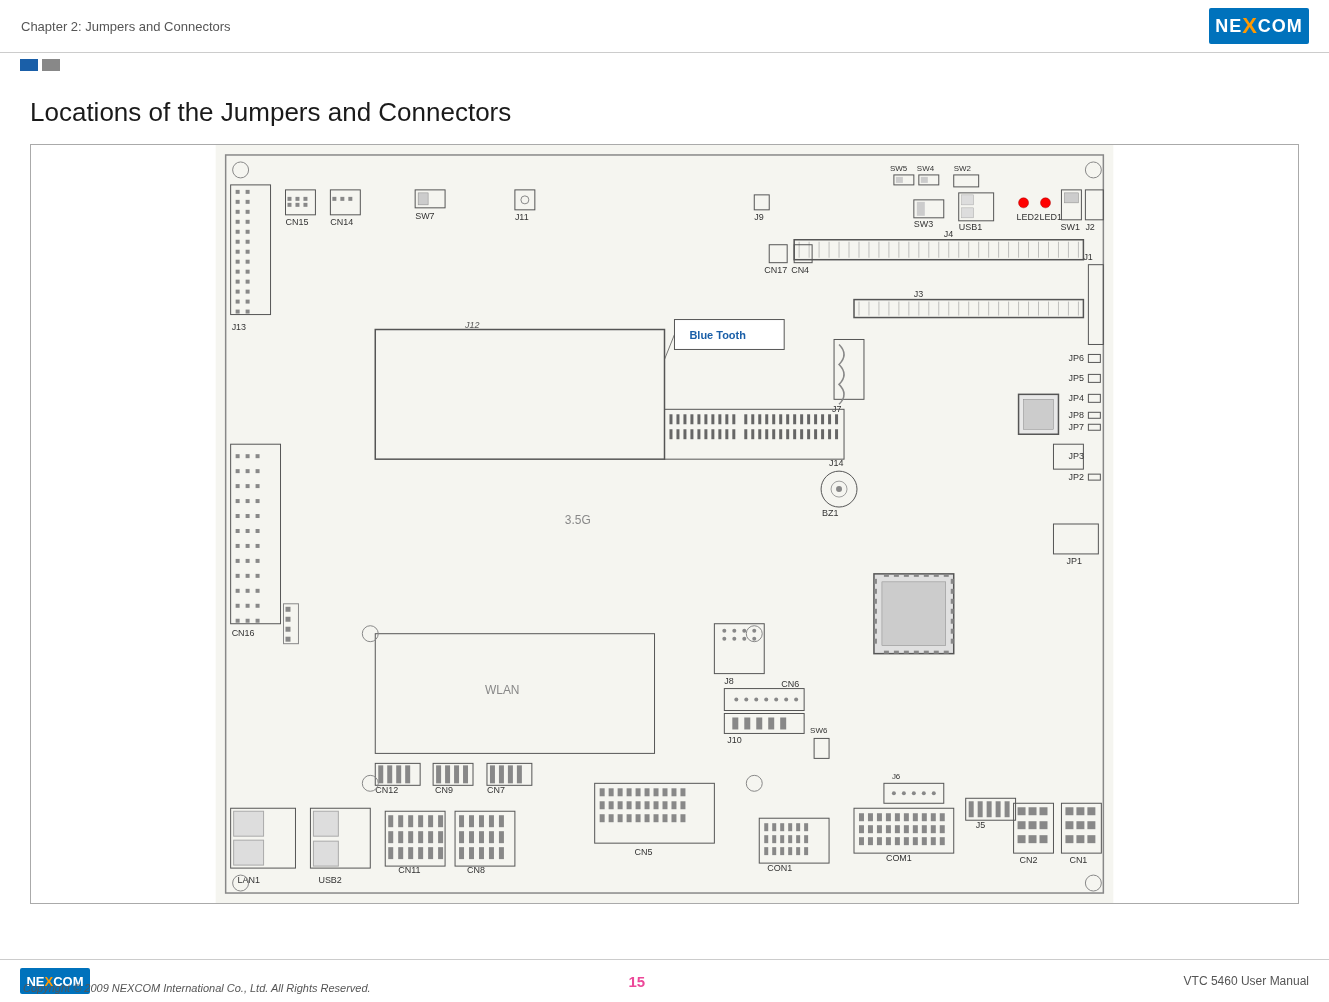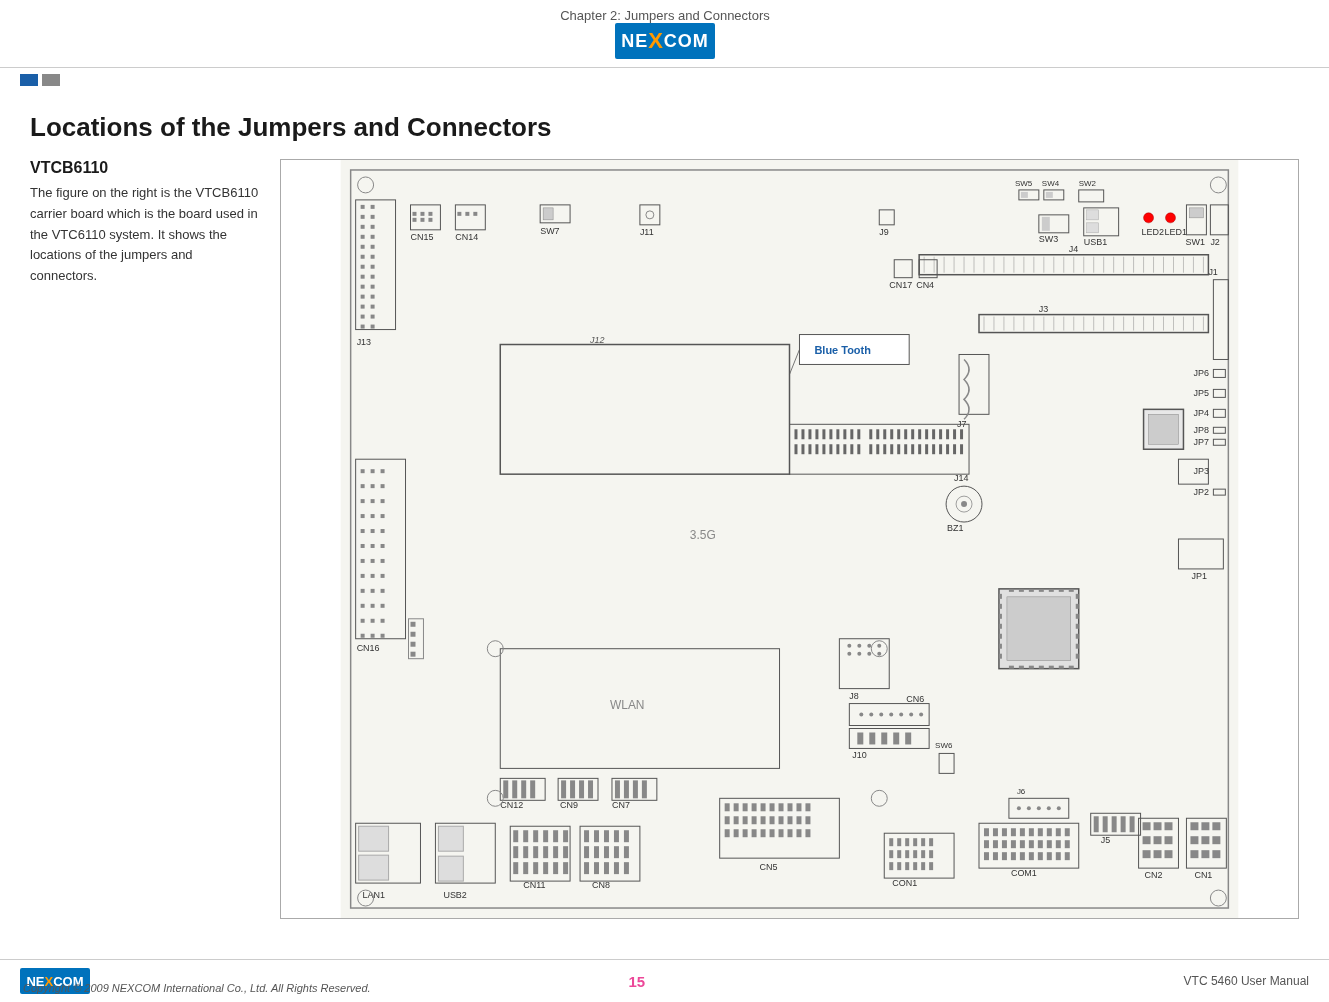--- a/index.html
+++ b/index.html
@@ -13,21 +13,20 @@
     }
 
     
     .header {
       display: flex;
       align-items: center;
       justify-content: space-between;
       padding: 8px 20px 8px 21px;
       border-bottom: 1px solid #ccc;
       background: #fff;
-      flex-direction: column;
     }
     .header-title {
       font-size: 13px;
       color: #555;
     }
     .logo-area {
       display: flex;
       align-items: center;
     }
     .logo-box {
@@ -58,21 +57,21 @@
 
     
     .page-content {
       padding: 20px 30px 20px 30px;
       display: flex;
       flex-direction: column;
     }
 
     .page-heading {
       font-size: 26px;
-      font-weight: bold;
+      font-weight: normal;
       color: #1a1a1a;
       margin-bottom: 16px;
     }
 
     .section-title {
       font-size: 16px;
       font-weight: bold;
       color: #1a1a1a;
       margin-bottom: 6px;
     }
@@ -166,24 +165,20 @@
 <div class="color-bars">
   <div class="bar-blue"></div>
   <div class="bar-gray"></div>
 </div>
 
 <div class="page-content">
   <h1 class="page-heading">Locations of the Jumpers and Connectors</h1>
 
   <div class="main-layout">
 
-    <div class="left-panel">
-      <div class="section-title">VTCB6110</div>
-      <p class="description">The figure on the right is the VTCB6110 carrier board which is the board used in the VTC6110 system. It shows the locations of the jumpers and connectors.</p>
-    </div>
 
     <div class="diagram-area">
       <svg class="board-svg" viewBox="0 0 900 760" xmlns="http://www.w3.org/2000/svg">
 
         <rect width="900" height="760" fill="#f5f5f0" rx="0"></rect>
 
         <rect x="10" y="10" width="880" height="740" fill="none" stroke="#888" stroke-width="1.5"></rect>
 
         <rect x="15" y="40" width="40" height="130" fill="none" stroke="#555" stroke-width="1"></rect>
         <text x="16" y="185" font-size="9" fill="#333">J13</text>

